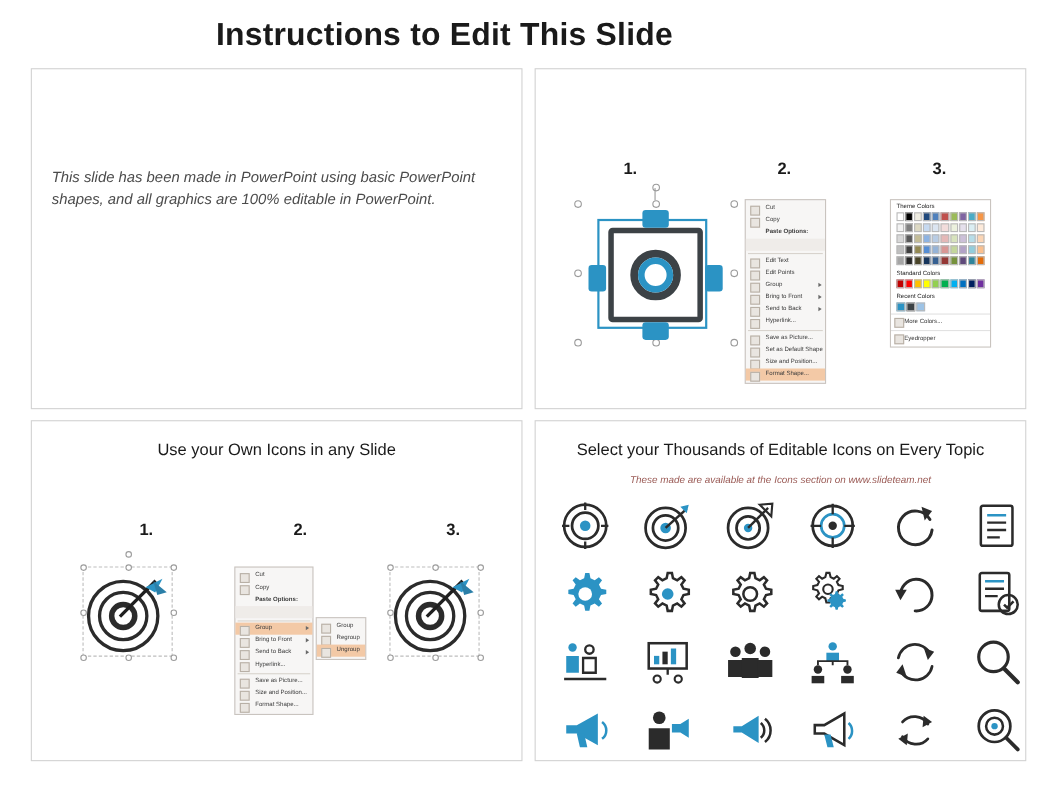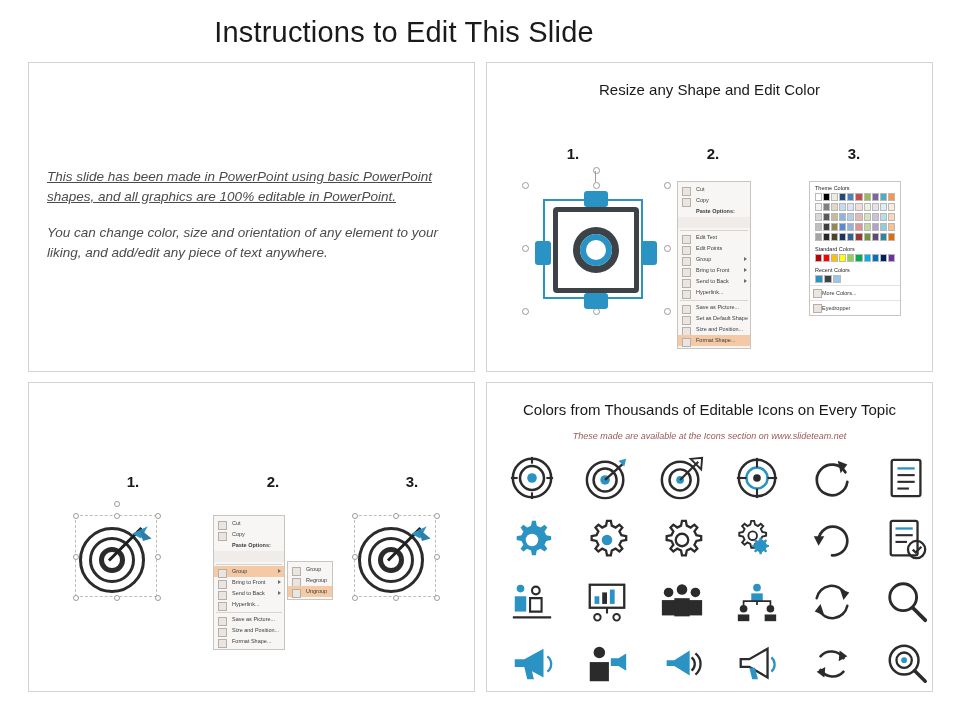--- a/index.html
+++ b/index.html
@@ -22,21 +22,21 @@
     height: 720px;
     background: #ffffff;
   }
   .slide-title {
     position: absolute;
     left: 0;
     top: 16px;
     width: 808px;
     text-align: center;
     font-size: 29px;
-    font-weight: normal;
+    font-weight: bold;
     color: #1a1a1a;
     letter-spacing: 0.2px;
   }
   .panel {
     position: absolute;
     border: 1px solid #d2d2d2;
     box-sizing: border-box;
     background: #ffffff;
   }
   .panel-tl { left: 28px;  top: 62px;  width: 447px; height: 310px; }
@@ -65,21 +65,21 @@
   }
   .body-text {
     position: absolute;
     left: 18px;
     width: 411px;
     font-size: 13.5px;
     font-style: italic;
     color: #4b4b4b;
     line-height: 1.45;
   }
-  .body-text.p1 { top: 104px; text-decoration: underline; }
+  .body-text.p1 { top: 88px; }
   .body-text.p2 { top: 160px; }
 
   .step-num {
     position: absolute;
     font-size: 15px;
     font-weight: bold;
     color: #1a1a1a;
     text-align: center;
     width: 40px;
   }
@@ -286,25 +286,23 @@
 </style>
 </head>
 <body>
 
 <div class="slide">
 
   <div class="slide-title">Instructions to Edit This Slide</div>
 
   <div class="panel panel-tl">
     <div class="body-text p1">This slide has been made in PowerPoint using basic PowerPoint shapes, and all graphics are 100% editable in PowerPoint.</div>
-    <div class="body-text p2">You can change color, size and orientation of any element to your liking, and add/edit any piece of text anywhere.</div>
   </div>
 
   <div class="panel panel-tr">
-    <div class="panel-title">Resize any Shape and Edit Color</div>
 
     <div class="step-num" style="left:66px; top:82px;">1.</div>
     <div class="step-num" style="left:206px; top:82px;">2.</div>
     <div class="step-num" style="left:347px; top:82px;">3.</div>
 
     <div class="tr-shape">
       <div class="handle-frame">
         <div class="hd" style="left:-3px;  top:-3px;"></div>
         <div class="hd" style="left:68px;  top:-3px;"></div>
         <div class="hd" style="left:139px; top:-3px;"></div>
@@ -426,20 +424,21 @@
         <div class="sw" style="background:#2b93c4"></div>
           <div class="sw" style="background:#3c4246"></div>
           <div class="sw" style="background:#9dc3e6"></div>
       </div>
       <div class="picker-foot"><span class="gi"></span><span>More Colors...</span></div>
       <div class="picker-foot"><span class="gi"></span><span>Eyedropper</span></div>
     </div>
   </div>
 
   <div class="panel panel-bl">
+    <div class="panel-title">Use your Own Icons in any Slide</div>
 
     <div class="step-num" style="left:84px; top:90px;">1.</div>
     <div class="step-num" style="left:224px; top:90px;">2.</div>
     <div class="step-num" style="left:363px; top:90px;">3.</div>
 
     <div class="sel-frame" style="left:46px; top:132px; width:82px; height:82px;"></div>
     <div class="tiny-dot" style="left:44px; top:130px;"></div>
     <div class="tiny-dot" style="left:85px; top:130px;"></div>
     <div class="tiny-dot" style="left:126px; top:130px;"></div>
     <div class="tiny-dot" style="left:44px; top:171px;"></div>
@@ -494,21 +493,21 @@
       <div class="ring" style="left:4px;  top:10px; width:66px; height:66px;"></div>
       <div class="ring" style="left:14px; top:20px; width:46px; height:46px;"></div>
       <div class="ring" style="left:24px; top:30px; width:26px; height:26px; border-width:5px;"></div>
       <div class="arrow-line" style="left:34px; top:42px; width:46px;"></div>
       <div class="arrow-head" style="left:60px; top:6px; border-left:10px solid transparent; border-bottom:14px solid #2b93c4; transform:rotate(28deg);"></div>
       <div class="arrow-head" style="left:66px; top:10px; border-right:9px solid transparent; border-bottom:13px solid #2b7fa8; transform:rotate(-16deg);"></div>
     </div>
   </div>
 
   <div class="panel panel-br">
-    <div class="panel-title">Colors from Thousands of Editable Icons on Every Topic</div>
+    <div class="panel-title">Select your Thousands of Editable Icons on Every Topic</div>
     <div class="panel-sub">These made are available  at the Icons section on  www.slideteam.net</div>
 
     <div class="icon-grid">
 
       <div class="ic" style="left:8px; top:4px;">
         <svg viewBox="0 0 48 48" width="46" height="46">
             <circle cx="24" cy="24" r="20" fill="none" stroke="#2b2b2b" stroke-width="2.6"></circle>
             <circle cx="24" cy="24" r="12.5" fill="none" stroke="#2b2b2b" stroke-width="2.6"></circle>
             <circle cx="24" cy="24" r="5" fill="#2b93c4"></circle>
             <line x1="24" y1="2" x2="24" y2="9" stroke="#2b2b2b" stroke-width="2.2"></line>

